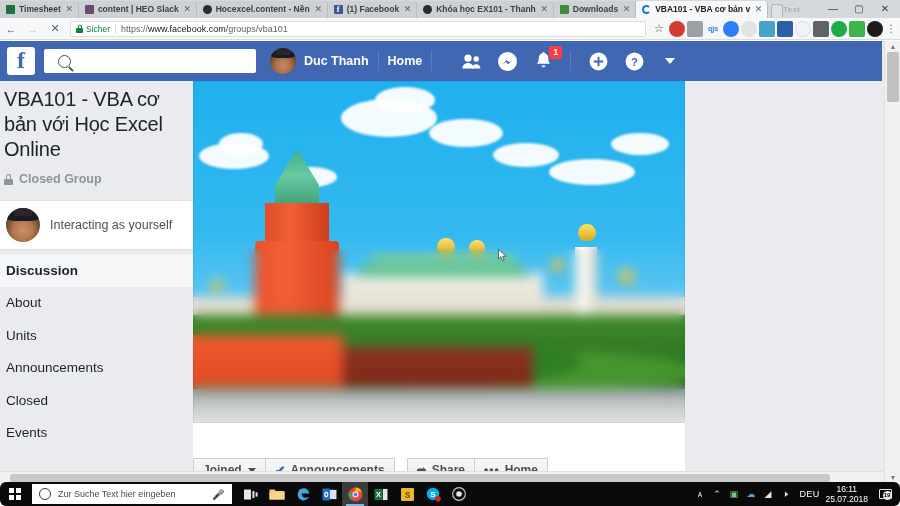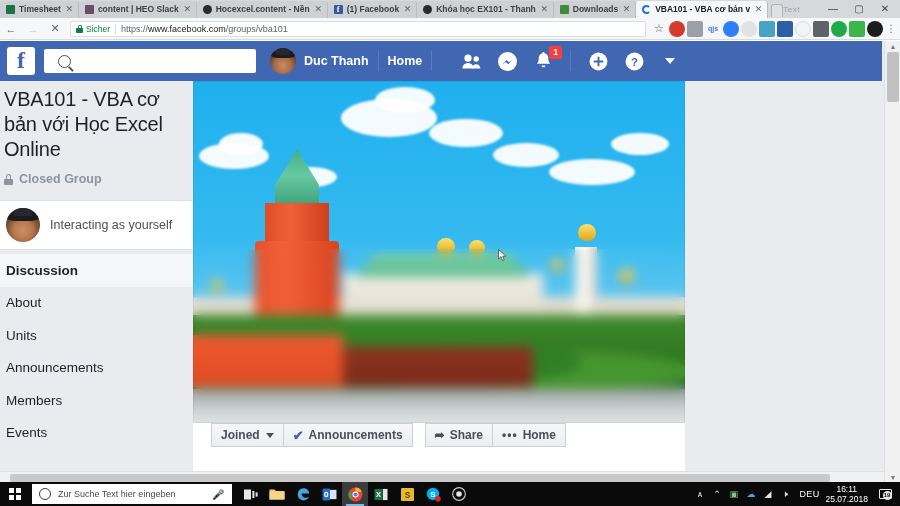--- a/index.html
+++ b/index.html
@@ -237,21 +237,21 @@
     position:absolute; inset:0; box-shadow: inset 0 0 0 1px rgba(0,0,0,.06);
     pointer-events:none;
   }
   .cursor {
     position:absolute; left: 305px; top: 168px; width: 9px; height: 13px;
     z-index: 9;
   }
 
   .action-bar {
     position: relative; height: 60px; background:#fff; border-bottom:1px solid #e5e5e5;
-    display:flex; align-items:flex-start; padding-left: 18px;
+    display:flex; align-items:flex-end; 
   }
   .btn-group { display:flex; }
   .fbtn {
     height: 24px; background: linear-gradient(180deg,#f6f7f9 0%, #eceef1 100%);
     border: 1px solid #ccd0d5; display:flex; align-items:center;
     padding: 0 9px; font-size: 12px; font-weight: bold; color:#4b4f56;
     white-space: nowrap;
   }
   .fbtn + .fbtn { border-left: none; }
   .btn-group + .btn-group { margin-left: 12px; }
@@ -270,21 +270,21 @@
   .v-arrow { position:absolute; left:0; width:16px; height:11px; font-size:7px; color:#7a7a7a; text-align:center; line-height:11px;}
   .h-scroll-track {
     position:absolute; bottom:0; left:0; width: 884px; height: 12px; background:#f1f1f1;
     border-top:1px solid #e0e0e0;
   }
   .h-scroll-thumb { position:absolute; top:2px; left:10px; width: 820px; height:8px; background:#c9c9c9; border-radius:2px;}
 
   
   .taskbar {
     position:absolute; bottom:0; left:0; width:900px; height:24px;
-    background:#0a0a0a; display:flex; align-items:center;
+    background:#0a0a0a; display:flex; align-items:center;border-radius:6px;
   }
   .start-btn { width: 30px; height: 24px; display:flex; align-items:center; justify-content:center; }
   .win-logo { width:12px; height:12px; display:grid; grid-template-columns:1fr 1fr; grid-template-rows:1fr 1fr; gap:1.5px; }
   .win-logo i { background:#ffffff; display:block; }
   .search-box {
     width: 200px; height: 20px; background:#ffffff; display:flex; align-items:center;
     padding: 0 4px; margin-left: 2px;
   }
   .cortana-ring { width:12px;height:12px;border:1.6px solid #3a3a3a;border-radius:50%; flex:0 0 12px; margin-left:3px;}
   .search-ph { font-size:9px; color:#4a4a4a; margin-left:7px; flex:1 1 auto; white-space:nowrap;}
@@ -459,21 +459,21 @@
         <div class="nav-item">
             <span>About</span>
           </div>
         <div class="nav-item">
             <span>Units</span>
           </div>
         <div class="nav-item">
             <span>Announcements</span>
           </div>
         <div class="nav-item">
-            <span>Members</span>
+            <span>Closed</span>
           </div>
         <div class="nav-item">
             <span>Events</span>
           </div>
       </div>
     </div>
 
     <div class="main-col">
       <div class="cover">
         <div class="sky"></div>

